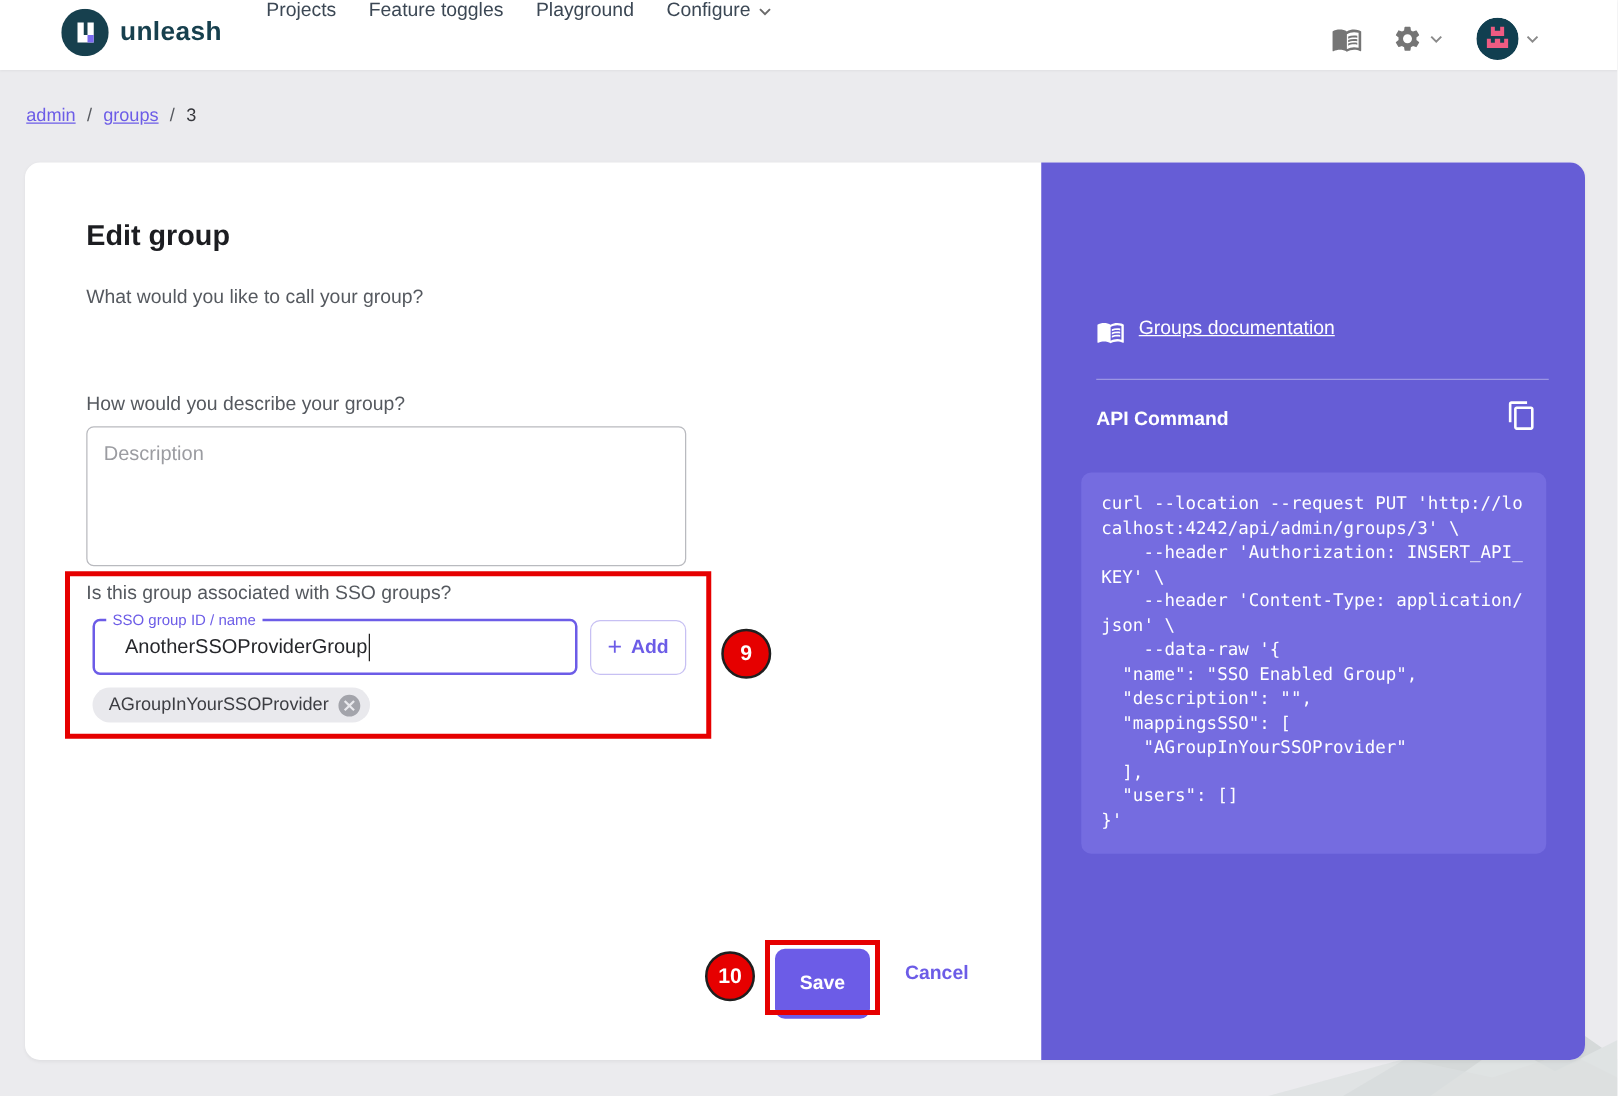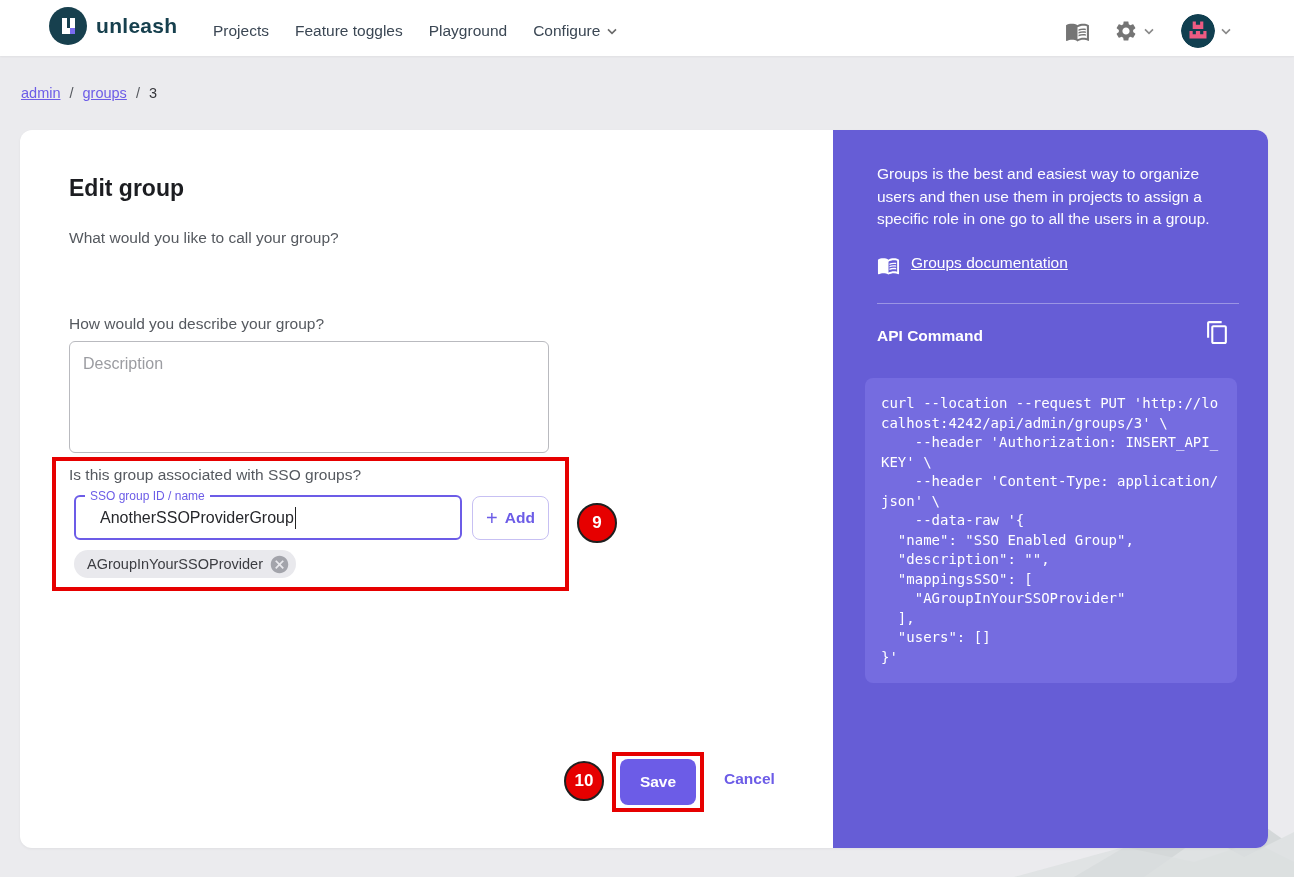--- a/index.html
+++ b/index.html
@@ -12,21 +12,21 @@
   }
 
   
   .navbar {
     position: absolute; top: 0; left: 0; width: 1294px; height: 56px;
     background: #ffffff; z-index: 5;
     box-shadow: 0 1px 2px rgba(0,0,0,0.05);
   }
   .brand { position: absolute; left: 49px; top: 7px; display: flex; align-items: center; gap: 9px; cursor: pointer; }
   .brand-name { font-size: 21px; font-weight: 700; color: #17404e; letter-spacing: 0.3px; }
-  .nav-links { position: absolute; left: 213px; top: 0; height: 62px; display: flex; align-items: center; gap: 26px; }
+  .nav-links { position: absolute; left: 213px; top: 0; height: 62px; display: flex; align-items: flex-start; gap: 26px; }
   .nav-link { font-size: 15.5px; color: #3b4754; cursor: pointer; display: flex; align-items: center; gap: 4px; }
   .nav-right { position: absolute; right: 60px; top: 0; height: 62px; display: flex; align-items: center; gap: 24px; }
   .icon-btn { display: flex; align-items: center; cursor: pointer; gap: 3px; }
   .avatar-circle { width: 34px; height: 34px; border-radius: 50%; overflow: hidden; }
 
   
   .breadcrumb {
     position: absolute; left: 21px; top: 85px; display: flex; gap: 9px;
     font-size: 14.5px; align-items: center; z-index: 2;
   }
@@ -96,21 +96,21 @@
   .anno-circle {
     position: absolute; width: 40px; height: 40px; border-radius: 50%;
     background: #e60000; border: 2.5px solid #1f1f1f; color: #fff;
     font-size: 17px; font-weight: 700; display: flex; align-items: center; justify-content: center;
     z-index: 4;
   }
   .circle-9  { left: 557px; top: 373px; }
   .circle-10 { left: 544px; top: 631px; }
 
   .save-btn {
-    position: absolute; left: 600px; top: 629px; width: 76px; height: 46px;
+    position: absolute; left: 600px; top: 629px; width: 76px; height: 56px;
     background: #6c5ce7; border: 0; border-radius: 8px; color: #fff;
     font-size: 15.5px; font-weight: 700; font-family: inherit; cursor: pointer;
   }
   .cancel-btn {
     position: absolute; left: 704px; top: 640px; background: none; border: 0;
     color: #6c5ce7; font-size: 15.5px; font-weight: 700; font-family: inherit; cursor: pointer;
   }
 
   
   .sidebar {
@@ -233,21 +233,20 @@
   </div>
 
   <div class="anno-circle circle-9">9</div>
 
   <div class="anno-box box-save"></div>
   <div class="anno-circle circle-10">10</div>
   <button class="save-btn">Save</button>
   <button class="cancel-btn">Cancel</button>
 
   <aside class="sidebar">
-    <p class="sidebar-desc">Groups is the best and easiest way to organize users and then use them in projects to assign a specific role in one go to all the users in a group.</p>
 
     <div class="doc-link-row">
       <svg width="23" height="23" viewBox="0 0 24 24" fill="#ffffff">
           <path d="M21 5c-1.11-.35-2.33-.5-3.5-.5-1.95 0-4.05.4-5.5 1.5-1.45-1.1-3.55-1.5-5.5-1.5S2.45 4.9 1 6v14.65c0 .25.25.5.5.5.1 0 .15-.05.25-.05C3.1 20.45 5.05 20 6.5 20c1.95 0 4.05.4 5.5 1.5 1.35-.85 3.8-1.5 5.5-1.5 1.65 0 3.35.3 4.75 1.05.1.05.15.05.25.05.25 0 .5-.25.5-.5V6c-.6-.45-1.25-.75-2-1zm0 13.5c-1.1-.35-2.3-.5-3.5-.5-1.7 0-4.15.65-5.5 1.5V8c1.35-.85 3.8-1.5 5.5-1.5 1.2 0 2.4.15 3.5.5v11.5z"></path>
           <path d="M17.5 10.5c.88 0 1.73.09 2.5.26V9.24c-.79-.15-1.64-.24-2.5-.24-1.7 0-3.24.29-4.5.83v1.66c1.13-.64 2.7-.99 4.5-.99zM13 12.49v1.66c1.13-.64 2.7-.99 4.5-.99.88 0 1.73.09 2.5.26v-1.52c-.79-.15-1.64-.24-2.5-.24-1.7 0-3.24.3-4.5.83zM17.5 14.33c-1.7 0-3.24.29-4.5.83v1.66c1.13-.64 2.7-.99 4.5-.99.88 0 1.73.09 2.5.26v-1.52c-.79-.16-1.64-.24-2.5-.24z"></path>
         </svg>
       <span class="doc-link">Groups documentation</span>
     </div>
 
     <div class="sidebar-divider"></div>

